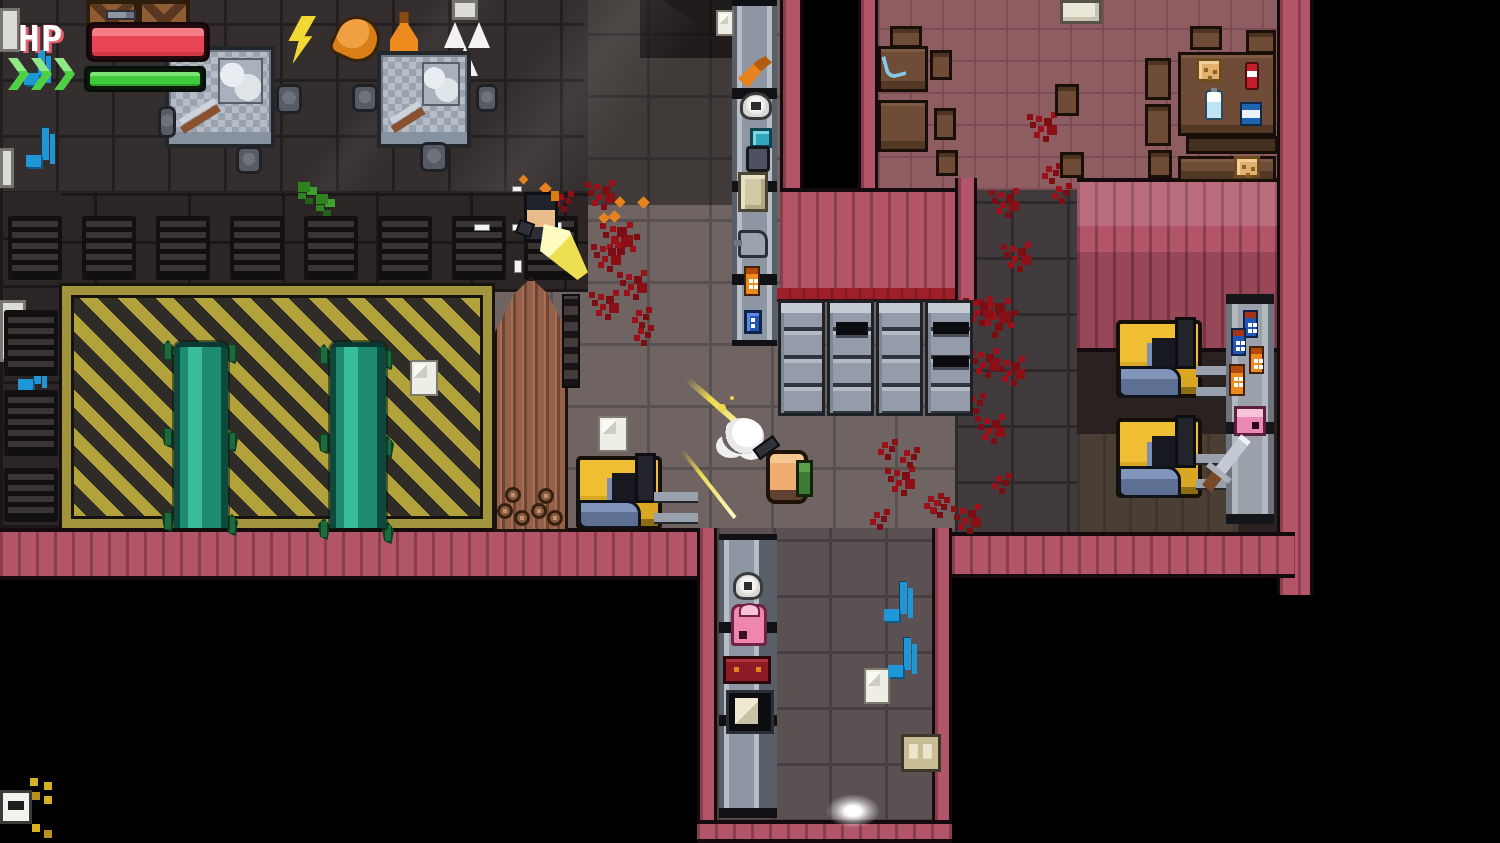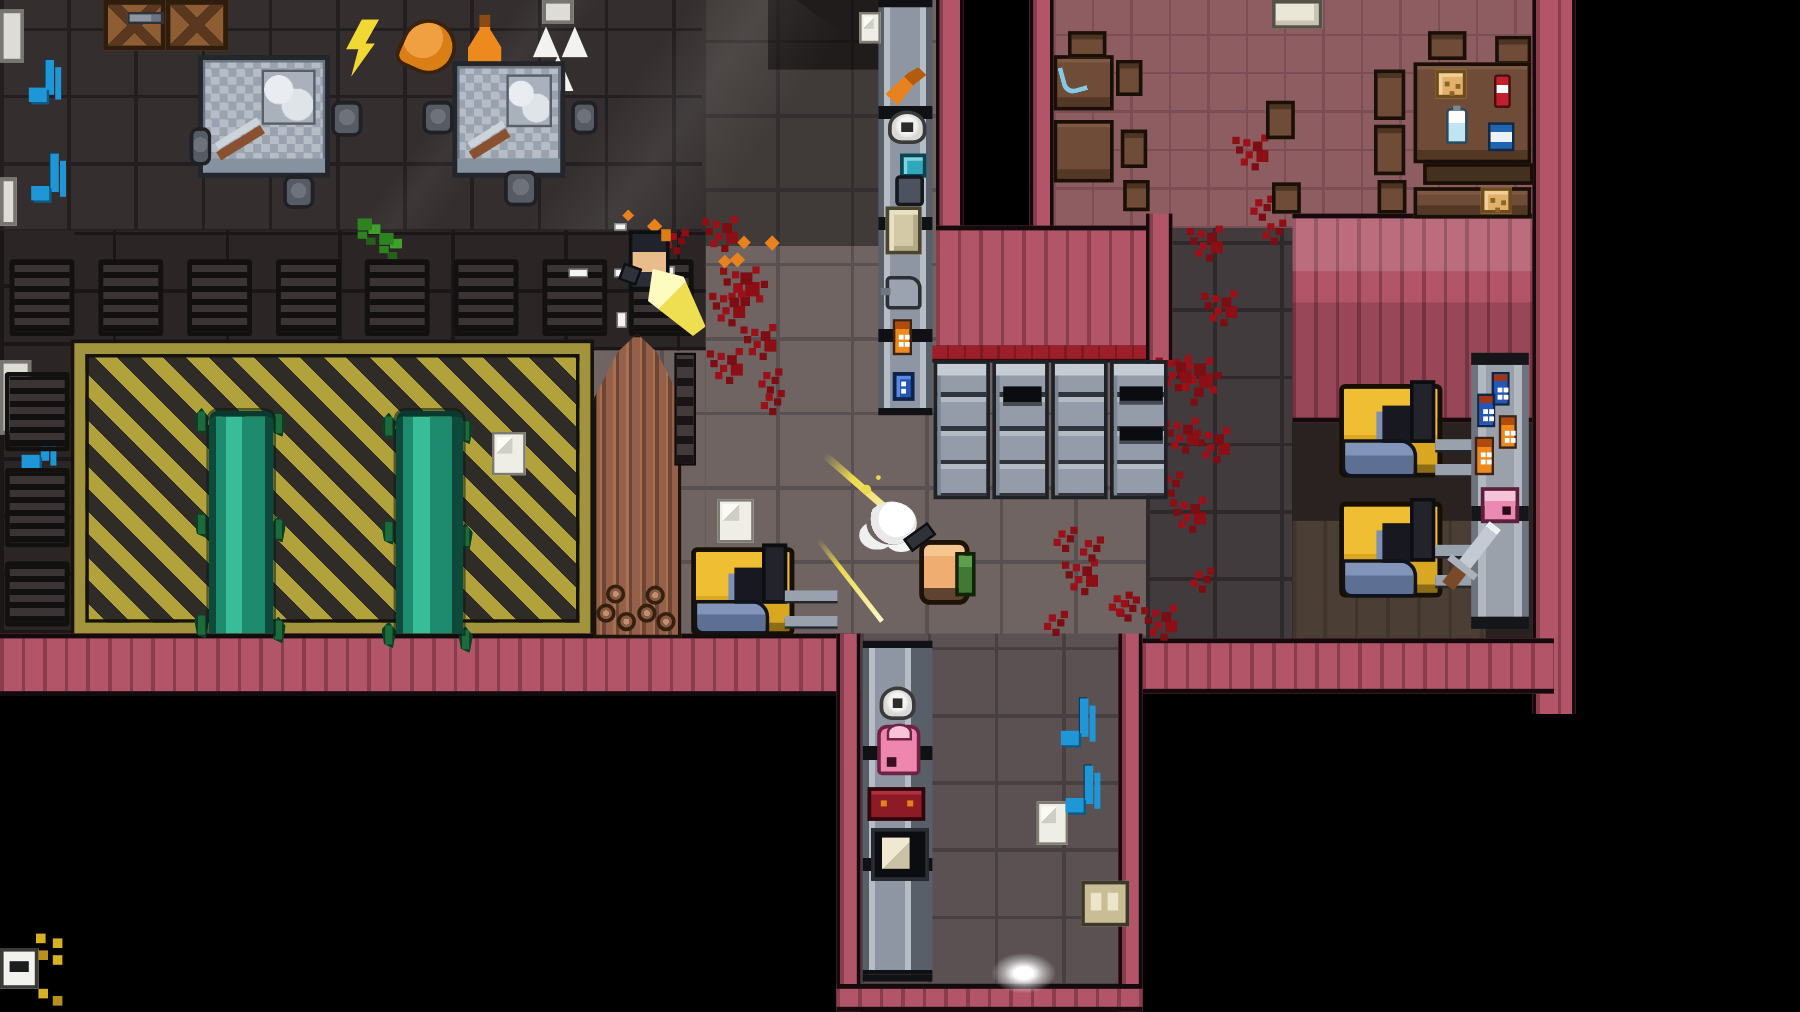--- a/index.html
+++ b/index.html
@@ -189,20 +189,34 @@
   <div class="z pink pink-col" style="left:1277px;top:0;width:36px;height:595px"></div>
   <div class="z pink" style="left:0;top:528px;width:717px;height:52px"></div>
   <div class="z pink" style="left:952px;top:532px;width:343px;height:46px"></div>
   <div class="z pink pink-col" style="left:697px;top:528px;width:20px;height:315px"></div>
   <div class="z pink pink-col" style="left:932px;top:528px;width:20px;height:315px"></div>
   <div class="z pink" style="left:697px;top:820px;width:255px;height:23px"></div>
 
   <div class="z mstrip" style="left:732px;top:0;width:45px;height:346px"></div>
   <div class="z mstrip" style="left:719px;top:534px;width:58px;height:284px"></div>
 
+  <div class="hud">
+    <div class="hp-label">HP</div>
+    <div class="hp-bar">
+      <div class="hp-fill" style="width: 100%;"></div>
+    </div>
+    <div class="chevrons">
+        <span class="chev"></span>
+        <span class="chev"></span>
+        <span class="chev"></span>
+      </div>
+    <div class="boost-bar">
+      <div class="boost-fill" style="width: 100%;"></div>
+    </div>
+  </div>
 <div class="ent crate" style="left: 86px; top: 0px; width: 52px; height: 42px;"></div>
     <div class="ent crate" style="left: 138px; top: 0px; width: 52px; height: 42px;"></div>
     <div class="ent whitepart" style="left: 0px; top: 8px; width: 20px; height: 44px;"></div>
     <div class="ent whitepart" style="left: 0px; top: 148px; width: 14px; height: 40px;"></div>
     <div class="ent whitepart" style="left: 0px; top: 300px; width: 26px; height: 62px;"></div>
     <div class="ent whitepart" style="left: 452px; top: 0px; width: 26px; height: 20px;"></div>
     <div class="ent lightning" style="left: 286px; top: 16px; width: 30px; height: 48px;"></div>
     <div class="ent drumstick" style="left: 334px; top: 16px; width: 46px; height: 46px; transform: rotate(24deg);"></div>
     <div class="ent flask" style="left: 390px; top: 12px; width: 28px; height: 48px;"></div>
     <div class="ent tri-white" style="left: 444px; top: 22px; width: 22px; height: 26px;"></div>

